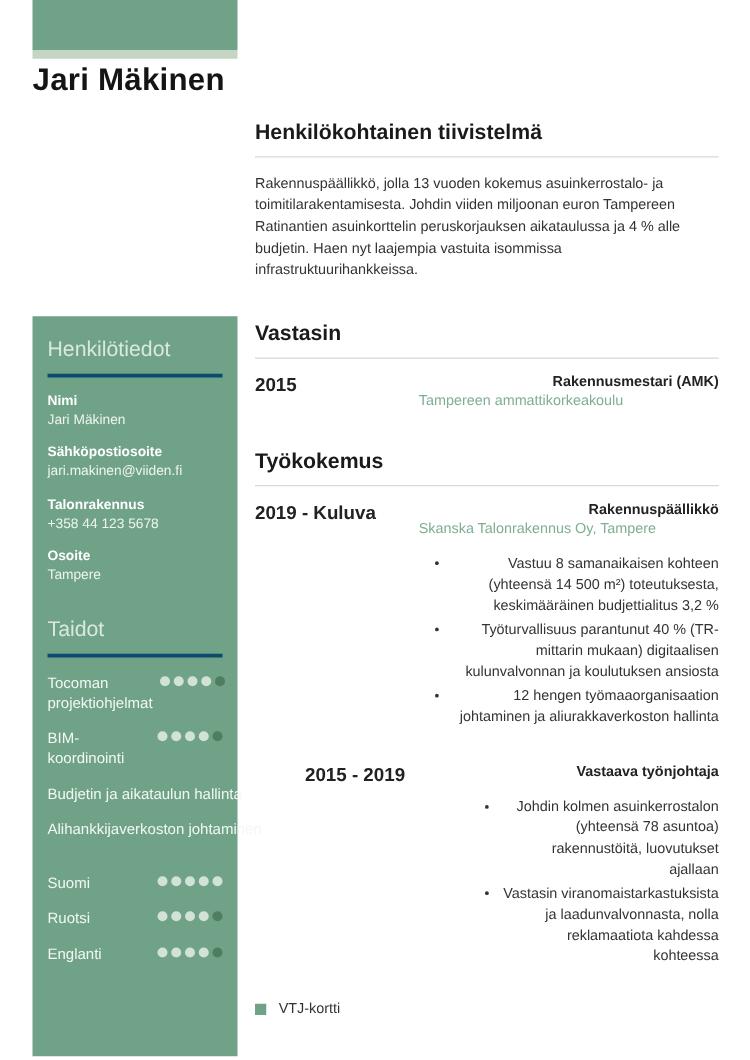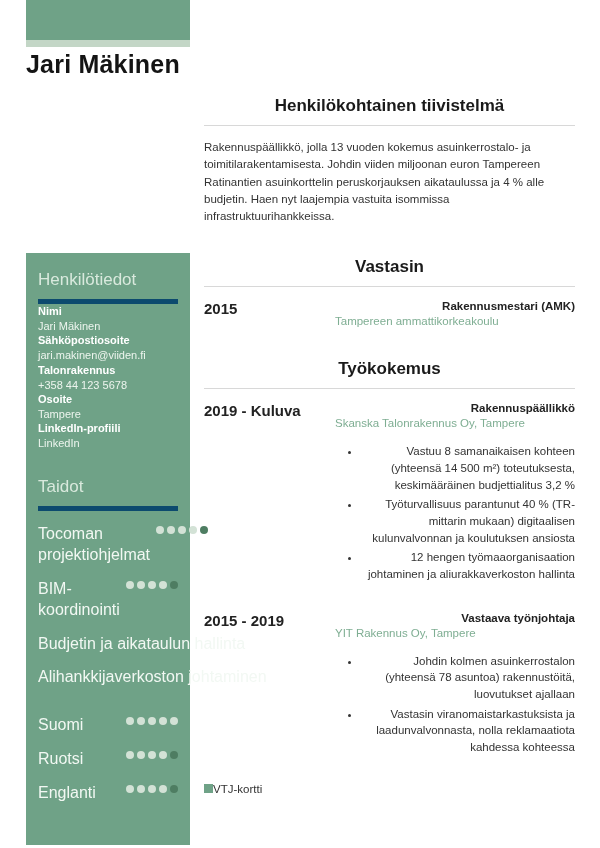--- a/index.html
+++ b/index.html
@@ -15,55 +15,54 @@
   .page-name { position:absolute; left:26px; top:50px; margin:0; font-size:25px; font-weight:700; color:#141414; letter-spacing:.2px; }
 
   
   .sidebar {
     position:absolute; left:26px; top:253px; width:164px; height:592px;
     background:#6FA287; padding:17px 12px; color:#fff;
   }
   .side-section-skills, .side-section-langs { margin-top:27px; }
   .side-title {
     margin:0; font-size:17px; font-weight:400; color:#D9E9DD;
-    padding-bottom:9px; border-bottom:5px solid #0c4a6e;
-  }
-  .field { margin-top:1px; }
+    padding-bottom:9px; border-bottom:3px solid #0c4a6e;
+  }
+  .field { margin-top:13px; }
   .field-label { font-size:11px; font-weight:700; color:#ffffff; }
   .field-value { font-size:11px; color:#EDF5EE; margin-top:2px; line-height:1.3; }
   .skill-row {
     margin-top:13px; display:flex; justify-content:space-between;
-    align-items:flex-start; gap:6px; font-size:16px; color:#F2F8F3; line-height:1.3;
+    align-items:flex-start; gap:6px; font-size:12px; color:#F2F8F3; line-height:1.3;
   }
   .skill-label { flex:1 1 auto; }
   .skill-label.nowrap { white-space:nowrap; }
   .dots { display:flex; gap:3px; flex-shrink:0; margin-top:2px; }
   .dot { width:8px; height:8px; border-radius:50%; }
   .dot-filled { background:#D3E2D6; }
   .dot-empty  { background:#4E7D62; }
 
   
   .main { position:absolute; left:204px; top:96px; width:371px; }
   .sec { margin-top:24px; }
   .sec-title {
     margin:0; padding:8px 0 9px; font-size:17px; font-weight:700; color:#1a1a1a;
     border-bottom:1px solid #D8D8D8;
-    text-align:center;
   }
   .summary-text { margin:13px 0 0; font-size:11.5px; line-height:1.5; color:#333; }
   .entry { display:flex; margin-top:13px; }
-  .entry + .entry { margin-top:26px; }
+  .entry + .entry { margin-top:26px;margin-left:40px; }
   .entry-date { width:131px; flex-shrink:0; font-weight:700; font-size:15px; color:#222; }
   .entry-body { flex:1; }
   .entry-role { font-weight:700; font-size:11.5px; color:#222;text-align:right; }
   .entry-org { font-size:11.5px; color:#7FAE93; margin-top:3px; }
   .entry ul { margin:14px 0 0; padding-left:26px; font-size:11.5px; line-height:1.45; color:#333;text-align:right; }
   .entry li { margin-bottom:3px; }
   .certs { margin-top:3px; }
-  .cert { display:flex; align-items:center; margin-top:12px; font-size:11.5px; color:#333; }
+  .cert { display:flex; align-items:center; gap:10px; margin-top:12px; font-size:11.5px; color:#333; }
   .cert-square { width:9px; height:9px; background:#6FA287; flex-shrink:0; }
 </style>
 </head>
 <body>
 
 <div class="top-banner"></div>
 <div class="top-banner-strip"></div>
 <h1 class="page-name">Jari Mäkinen</h1>
 
 <aside class="sidebar">
@@ -78,24 +77,20 @@
       <div class="field-label">Sähköpostiosoite</div>
       <div class="field-value">jari.makinen@viiden.fi</div>
     </div>
     <div class="field">
       <div class="field-label">Talonrakennus</div>
       <div class="field-value">+358 44 123 5678</div>
     </div>
     <div class="field">
       <div class="field-label">Osoite</div>
       <div class="field-value">Tampere</div>
-    </div>
-    <div class="field">
-      <div class="field-label">LinkedIn-profiili</div>
-      <div class="field-value">LinkedIn</div>
     </div>
   </div>
 
   <div class="side-section-skills">
     <h3 class="side-title">Taidot</h3>
     <div class="skill-row">
       <span class="skill-label">Tocoman projektiohjelmat</span>
       <span class="dots">
           <span class="dot dot-filled"></span>
           <span class="dot dot-filled"></span>
@@ -188,21 +183,20 @@
           <li>Työturvallisuus parantunut 40 % (TR-mittarin mukaan) digitaalisen kulunvalvonnan ja koulutuksen ansiosta</li>
           <li>12 hengen työmaaorganisaation johtaminen ja aliurakkaverkoston hallinta</li>
         </ul>
       </div>
     </div>
 
     <div class="entry">
       <div class="entry-date">2015 - 2019</div>
       <div class="entry-body">
         <div class="entry-role">Vastaava työnjohtaja</div>
-        <div class="entry-org">YIT Rakennus Oy, Tampere</div>
         <ul>
           <li>Johdin kolmen asuinkerrostalon (yhteensä 78 asuntoa) rakennustöitä, luovutukset ajallaan</li>
           <li>Vastasin viranomaistarkastuksista ja laadunvalvonnasta, nolla reklamaatiota kahdessa kohteessa</li>
         </ul>
       </div>
     </div>
   </section>
 
   <section class="sec">
     <div class="certs">

